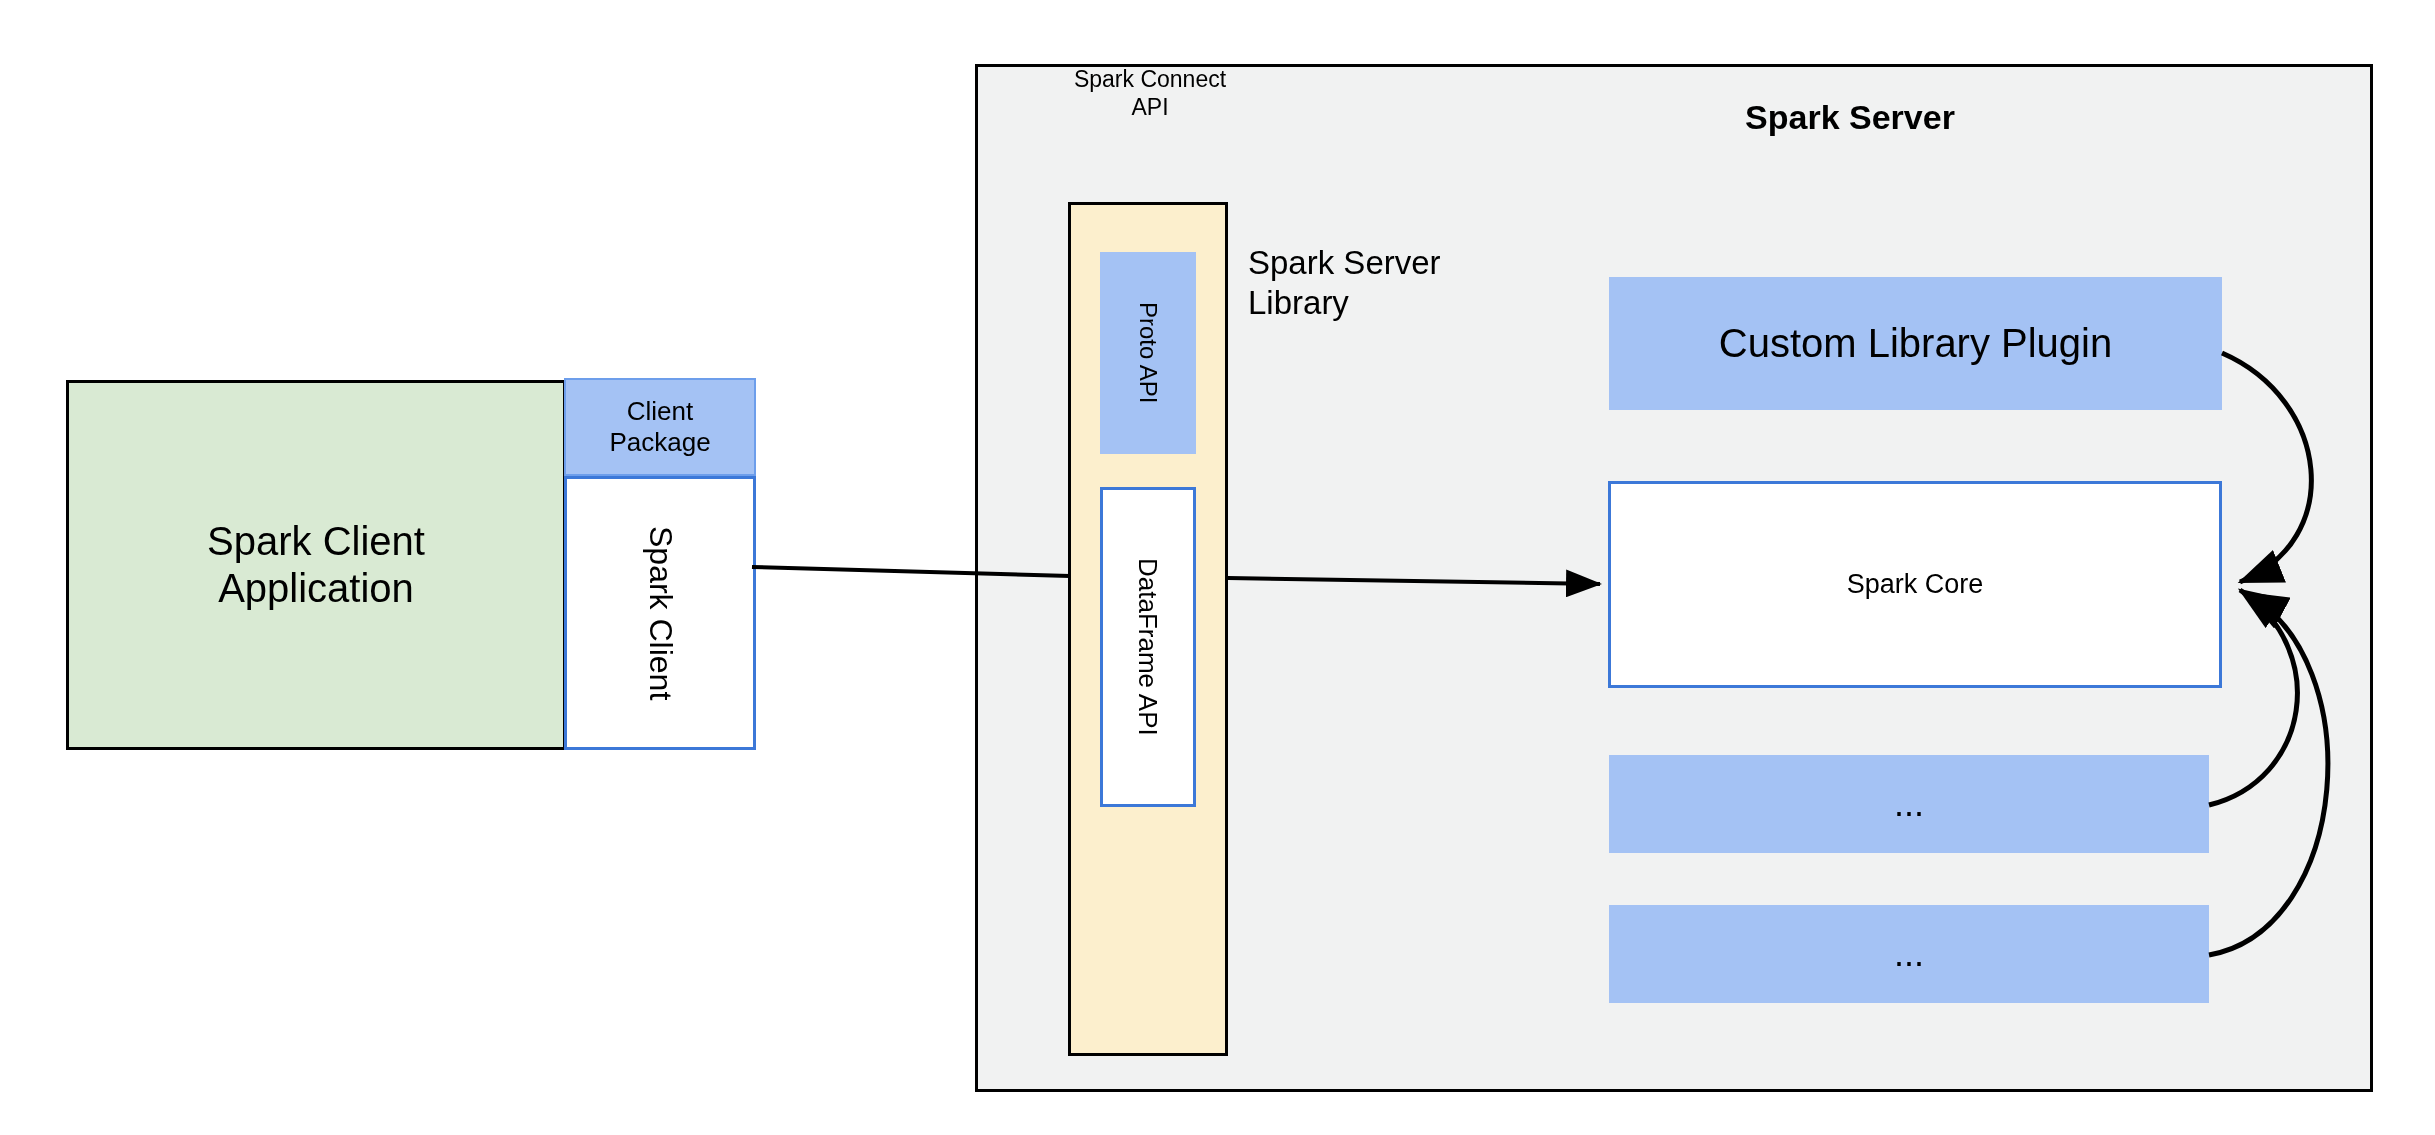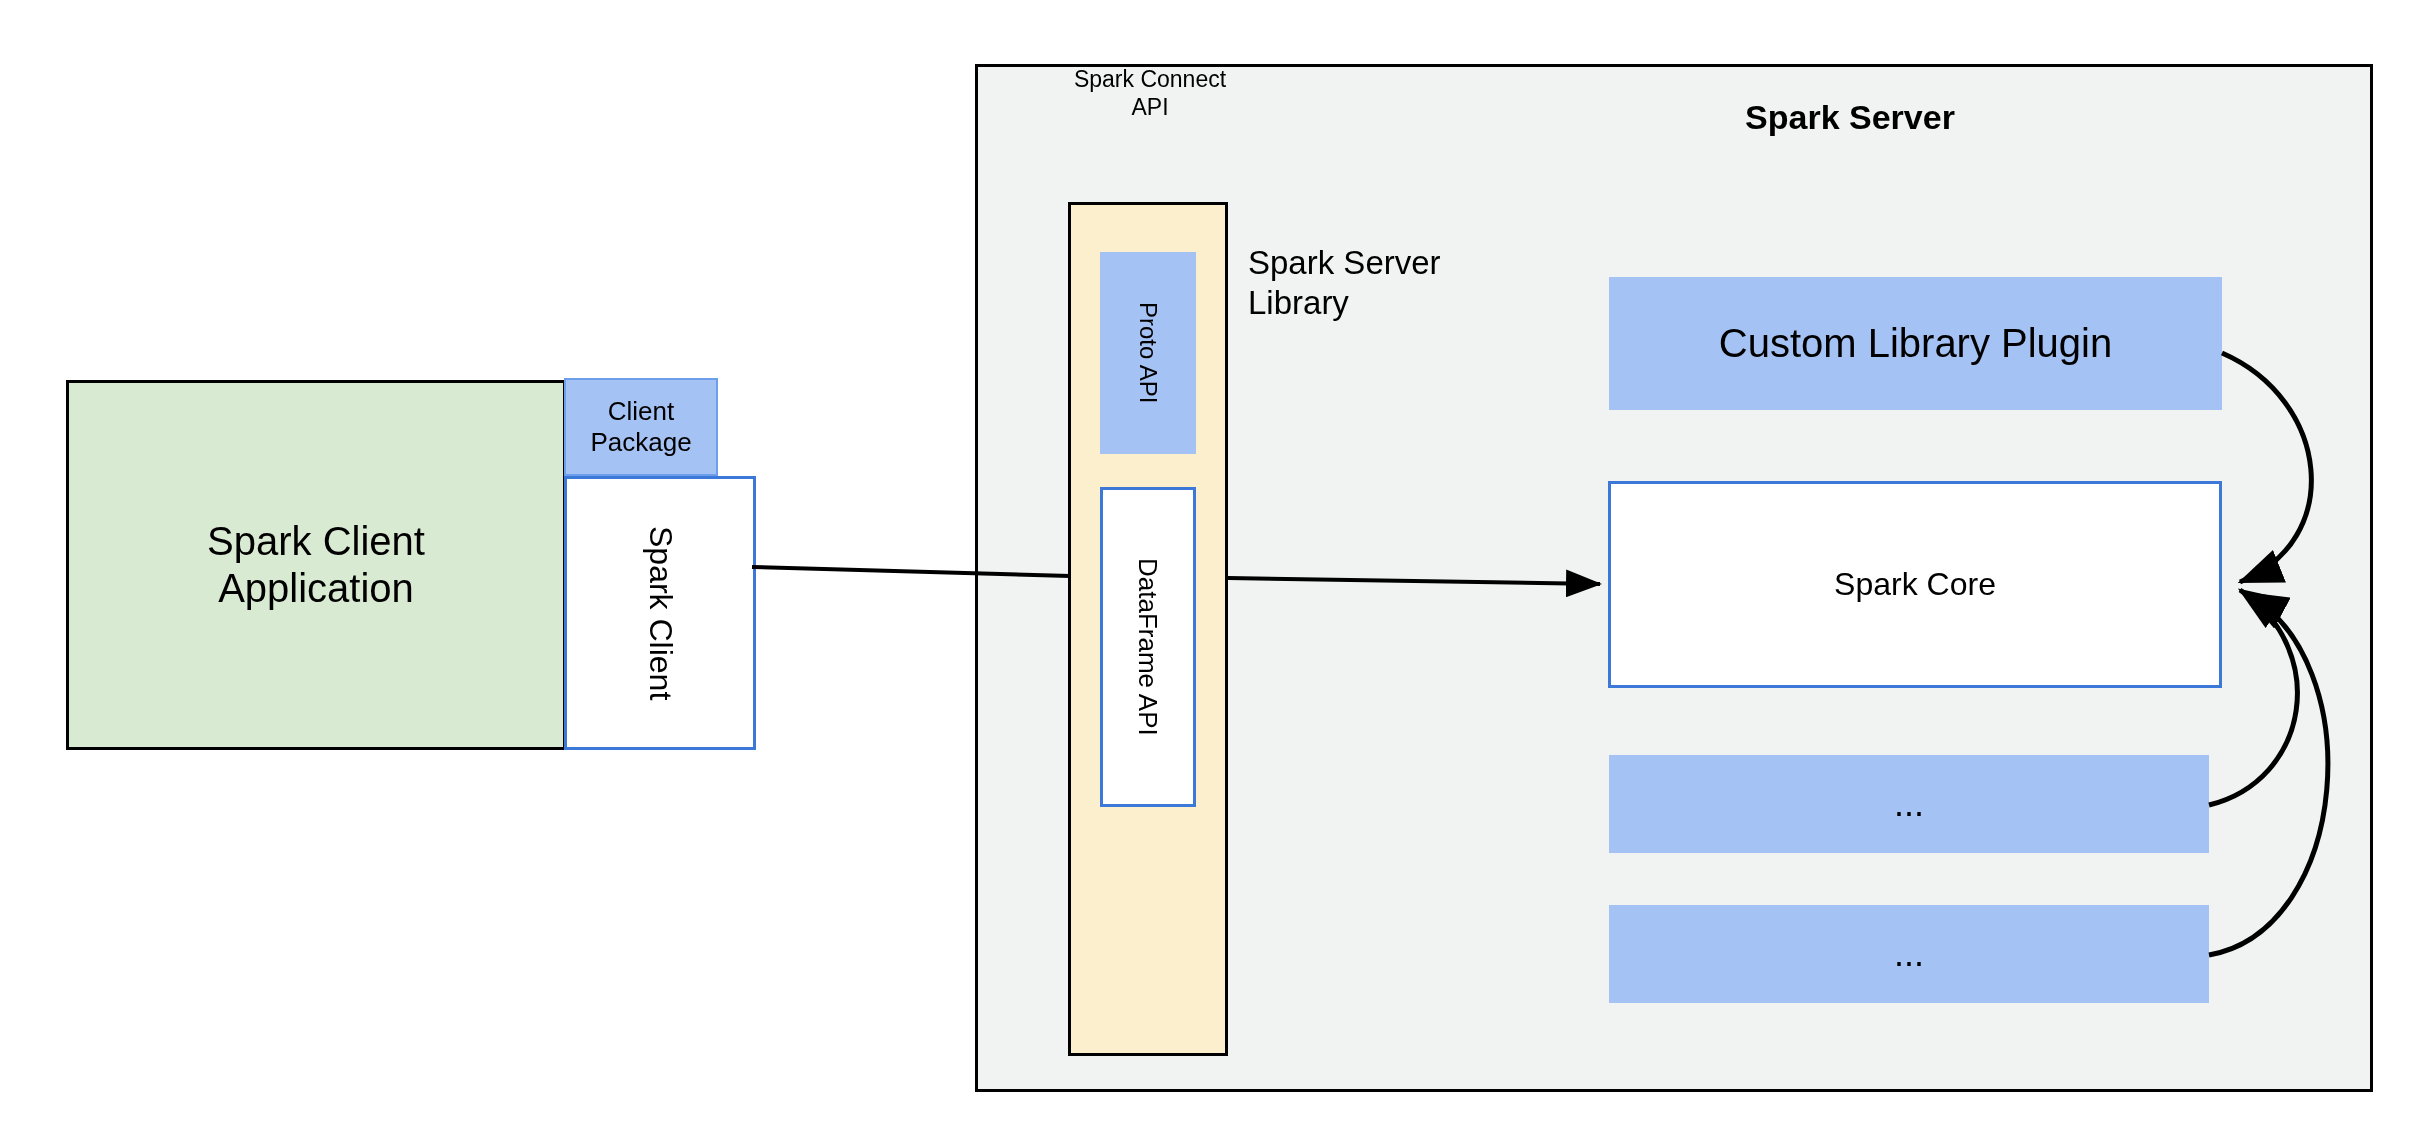--- a/index.html
+++ b/index.html
@@ -27,21 +27,21 @@
   }
 
   
   #client-app-box {
     left: 66px; top: 380px; width: 500px; height: 370px;
     background: #d9ead3;
     border: 3px solid #000000;
     font-size: 40px;
   }
   #client-package-box {
-    left: 564px; top: 378px; width: 154px; height: 98px;
+    left: 564px; top: 378px; width: 192px; height: 98px;
     background: #a4c2f4;
     border: 2px solid #6d9eeb;
     font-size: 26px;
   }
   #spark-client-box {
     left: 564px; top: 476px; width: 192px; height: 274px;
     background: #ffffff;
     border: 3px solid #3c78d8;
     font-size: 32px;
   }
@@ -107,21 +107,21 @@
   #custom-library-plugin-box {
     left: 1609px; top: 277px; width: 613px; height: 133px;
     background: #a4c2f4;
     border: none;
     font-size: 40px;
   }
   #spark-core-box {
     left: 1608px; top: 481px; width: 614px; height: 207px;
     background: #ffffff;
     border: 3px solid #3c78d8;
-    font-size: 32px;
+    font-size: 27px;
   }
   #ellipsis-box-1 {
     left: 1609px; top: 755px; width: 600px; height: 98px;
     background: #a4c2f4;
     border: none;
     font-size: 36px;
   }
   #ellipsis-box-2 {
     left: 1609px; top: 905px; width: 600px; height: 98px;
     background: #a4c2f4;

